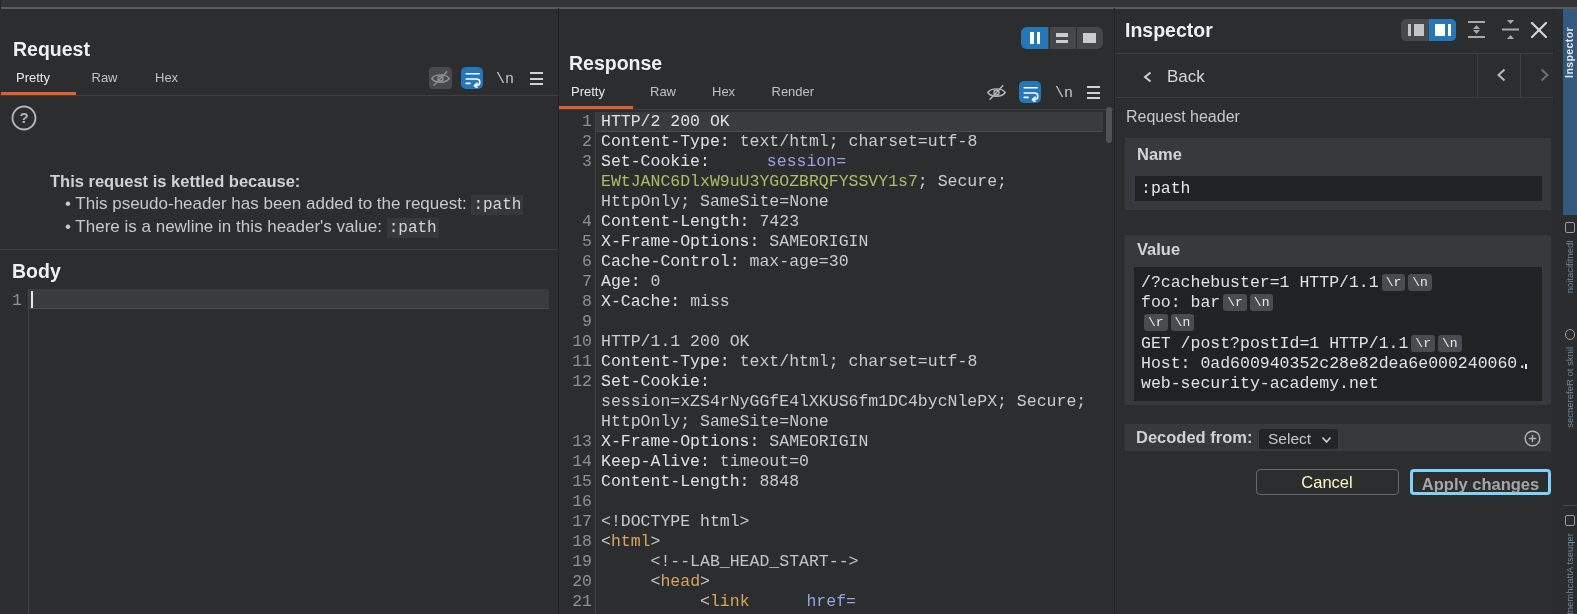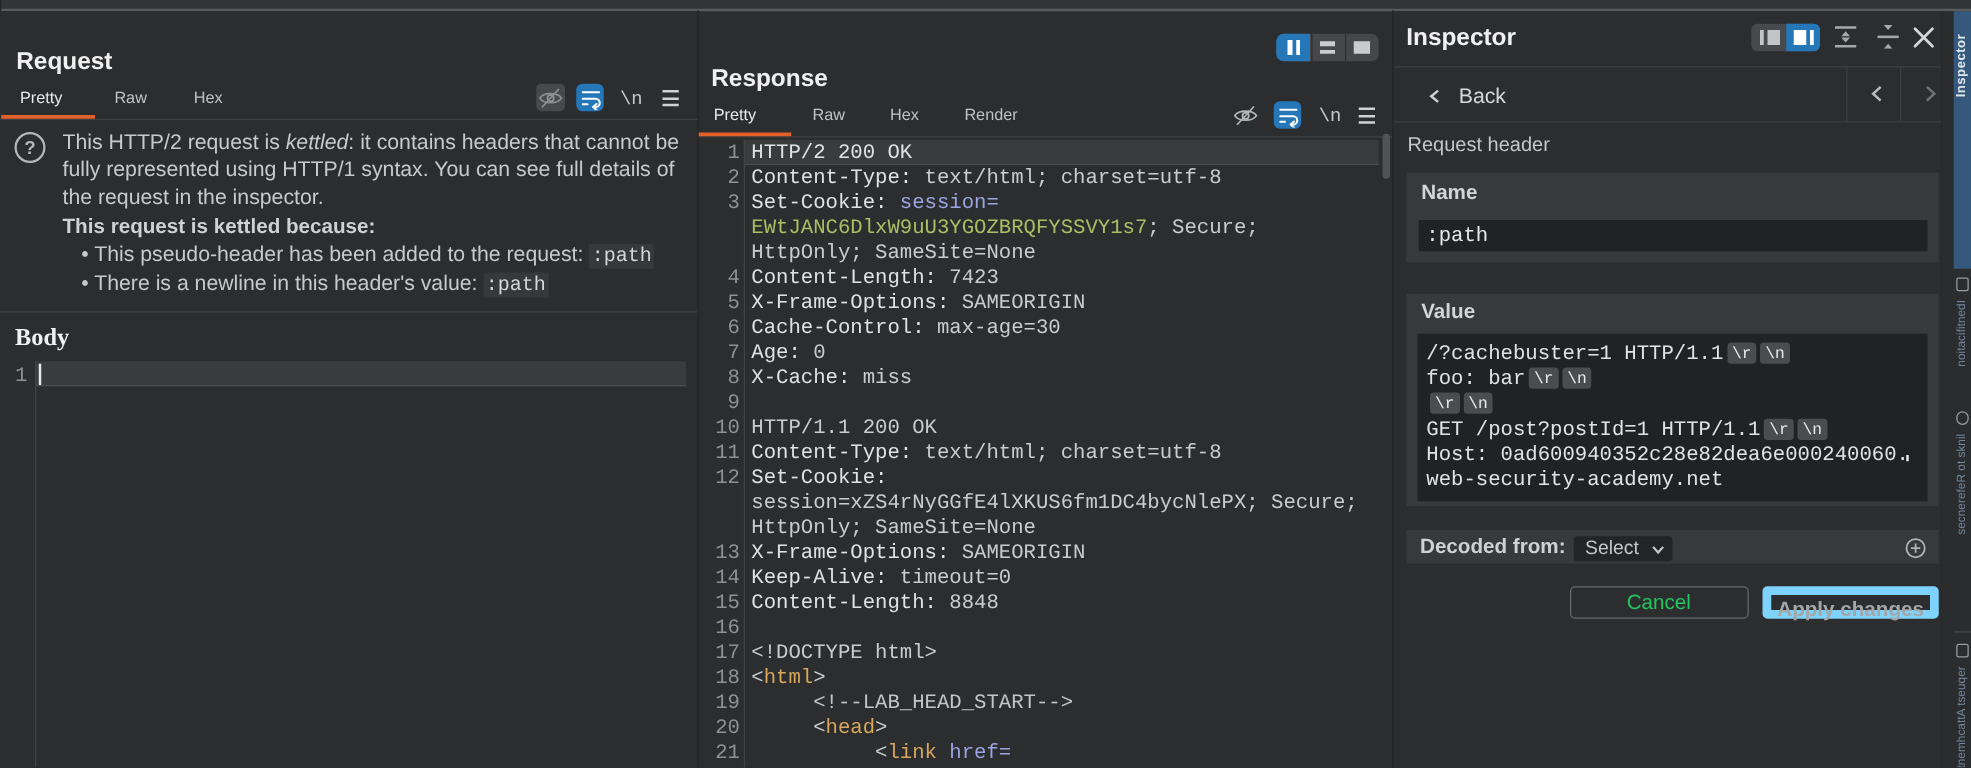--- a/index.html
+++ b/index.html
@@ -6,21 +6,21 @@
   html,body { width:1577px; height:614px; background:#2c2d2f; overflow:hidden; }
   body { font-family:"Liberation Sans", sans-serif; position:relative; }
   .abs { position:absolute; }
   .mono { font-family:"Liberation Mono", monospace; }
   .title { font-weight:bold; font-size:19.5px; color:#f0f0f0; }
   .tab { font-size:13px; color:#c0c2c4; }
   .tab.sel { color:#e9e9e9; }
   .hdr { color:#dfe2e5; }
   .val { color:#c9ccce; }
   .tago { color:#d7a65b; }
-  .attr { color:#9aa3e0; }
+  .attr { color:#9aa3e0;margin-left:47px; }
   .str { color:#aebd63; }
   .cmt { color:#c2c5c7; }
   pre { font-family:"Liberation Mono", monospace; font-size:16.5px; line-height:20px; color:#cfd2d4; }
   .bdg { display:inline-block; background:#4a4d50; color:#e8eaec; font-size:13px; line-height:15px; padding:1px 4px 1px 4px; border-radius:3px; margin-left:3px; vertical-align:1px; }
 </style>
 </head>
 <body>
 
 <div class="abs" style="left:0;top:0;width:1577px;height:7px;background:#323436;"></div>
 <div class="abs" style="left:0;top:7px;width:1577px;height:1.5px;background:#595b5d;"></div>
@@ -49,26 +49,25 @@
   </svg>
   <div class="abs" style="left:496px;top:62px;font-size:15px;color:#c6c8ca;font-family:'Liberation Mono',monospace;">\n</div>
   <div class="abs" style="left:530px;top:63px;width:13px;height:2px;background:#cfd1d3;"></div>
   <div class="abs" style="left:530px;top:68.5px;width:13px;height:2px;background:#cfd1d3;"></div>
   <div class="abs" style="left:530px;top:74px;width:13px;height:2px;background:#cfd1d3;"></div>
 
   <svg class="abs" style="left:11px;top:96px;" width="26" height="26" viewBox="0 0 26 26">
     <circle cx="13" cy="13" r="11.5" fill="none" stroke="#b4b6b8" stroke-width="1.8"></circle>
     <text x="13" y="18" text-anchor="middle" font-family="Liberation Sans" font-size="15" font-weight="bold" fill="#b4b6b8">?</text>
   </svg>
-  <div class="abs" style="left:50px;top:94px;width:504px;font-size:17px;line-height:22px;color:#c7c9cb;">This HTTP/2 request is <i>kettled</i>: it contains headers that cannot be fully represented using HTTP/1 syntax. You can see full details of the request in the inspector.</div>
   <div class="abs" style="left:50px;top:163px;font-size:16.5px;font-weight:bold;color:#cfd1d3;">This request is kettled because:</div>
   <div class="abs" style="left:65px;top:183.5px;width:504px;font-size:17px;line-height:21px;color:#c7c9cb;">• This pseudo-header has been added to the request: <span class="mono" style="font-size:16px;color:#d4d6d8;background:#36383b;padding:1px 2px;">:path</span><br>• There is a newline in this header's value: <span class="mono" style="font-size:16px;color:#d4d6d8;background:#36383b;padding:1px 2px;">:path</span></div>
 
   <div class="abs" style="left:0;top:240px;width:558px;height:1px;background:#3e4042;"></div>
-  <div class="abs title" style="left:12px;top:251px;font-family:Liberation Serif, serif;">Body</div>
+  <div class="abs title" style="left:12px;top:251px;">Body</div>
   <div class="abs" style="left:28px;top:280px;width:520.5px;height:20px;background:#393b3d;border-bottom:1px solid #4a4c4e;"></div>
   <div class="abs mono" style="left:0px;top:282px;width:22px;text-align:right;font-size:16.5px;color:#8e9092;">1</div>
   <div class="abs" style="left:27.5px;top:280px;width:1px;height:325px;background:#404244;"></div>
   <div class="abs" style="left:31px;top:282px;width:2px;height:17px;background:#e8e8e8;"></div>
 </div>
 <div class="abs" style="left:558px;top:8px;width:1px;height:606px;background:#222325;"></div>
 
 <div class="abs" id="resp" style="left:559px;top:23px;width:555px;height:605px;background:#2c2d2f;">
 
   <div class="abs" style="left:462px;top:4px;width:82px;height:22px;background:#454749;border-radius:6px;"></div>
@@ -231,22 +230,22 @@
     <svg class="abs" style="left:196px;top:12px;" width="11" height="8" viewBox="0 0 11 8" fill="none" stroke="#c6c8ca" stroke-width="1.8">
       <polyline points="1.5,1.5 5.5,6 9.5,1.5"></polyline>
     </svg>
     <svg class="abs" style="left:399px;top:6px;" width="17" height="17" viewBox="0 0 17 17" fill="none" stroke="#b2b4b6" stroke-width="1.4">
       <circle cx="8.5" cy="8.5" r="7.3"></circle>
       <line x1="8.5" y1="4.8" x2="8.5" y2="12.2"></line>
       <line x1="4.8" y1="8.5" x2="12.2" y2="8.5"></line>
     </svg>
   </div>
 
-  <div class="abs" style="left:140.5px;top:459.5px;width:143px;height:26px;border:1px solid #67696b;border-radius:4px;text-align:center;font-size:16.5px;color:#22c55e;padding-top:3px;">Cancel</div>
-  <div class="abs" style="left:295px;top:459.5px;width:141px;height:26px;border:7px solid #7dd3fc;border-radius:4px;text-align:center;font-size:16.5px;font-weight:bold;color:#a4a6a8;padding-top:3px;">Apply changes</div>
+  <div class="abs" style="left:140.5px;top:459.5px;width:143px;height:26px;border:1px solid #67696b;border-radius:4px;text-align:center;font-size:16.5px;color:#fef9c3;padding-top:3px;">Cancel</div>
+  <div class="abs" style="left:295px;top:459.5px;width:141px;height:26px;border:3px solid #7dd3fc;border-radius:4px;text-align:center;font-size:16.5px;font-weight:bold;color:#a4a6a8;padding-top:3px;">Apply changes</div>
 </div>
 <div class="abs" style="left:1553px;top:9px;width:1px;height:605px;background:#27282a;"></div>
 
 <div class="abs" id="sidebar" style="left:1554px;top:9px;width:23px;height:605px;background:#2b2c2e;">
   <div class="abs" style="left:9px;top:0;width:14px;height:206px;background:#35597d;">
     <div style="position:absolute;left:0px;top:18px;width:14px;writing-mode:vertical-rl;transform:rotate(180deg);font-size:10.5px;font-weight:bold;color:#dfe6ec;letter-spacing:0.4px;white-space:nowrap;">Inspector</div>
   </div>
   <div class="abs" style="left:11px;top:213px;width:10px;height:11px;border:1.5px solid #9a9c9e;border-radius:2px;"></div>
   <div class="abs" style="left:10px;top:231px;width:14px;writing-mode:vertical-rl;transform:rotate(180deg);font-size:9.5px;color:#72879f;white-space:nowrap;">noitacifitnedI</div>
   <div class="abs" style="left:11px;top:320px;width:10px;height:11px;border:1.5px solid #9a9c9e;border-radius:5px;"></div>

